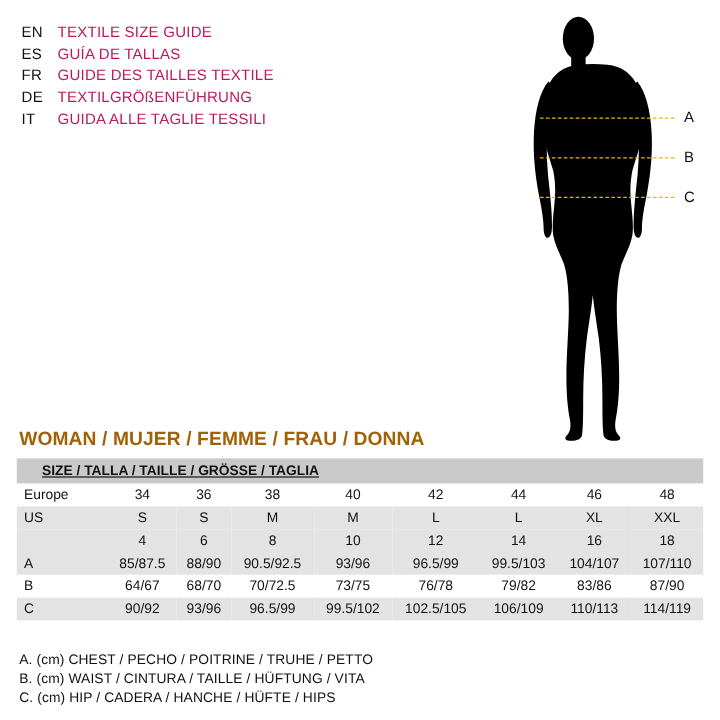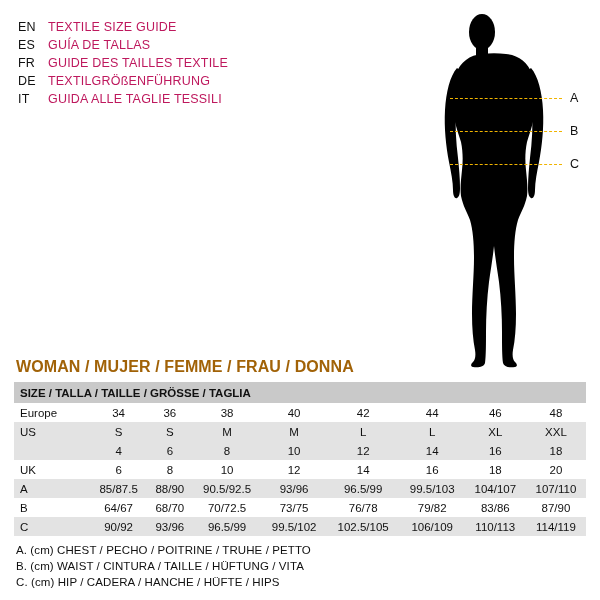--- a/index.html
+++ b/index.html
@@ -95,22 +95,23 @@
     padding: 2px 4px;
     text-align: center;
     height: 15px;
     font-weight: normal;
   }
   table.size-table tr.head-row td {
     background: #c9c9c9;
     text-align: left;
     font-weight: bold;
     font-size: 11.5px;
-    padding-left: 6px;
+    padding-left: 21px;
     height: 17px;
+    text-decoration: underline;
   }
   table.size-table td.rowlabel {
     text-align: left;
     padding-left: 6px;
     width: 66px;
   }
   tr.shade td {
     background: #e3e3e3;
     margin-left: 10px;
   }
@@ -256,31 +257,20 @@
         <td class="rowlabel"></td>
         <td>4</td>
         <td>6</td>
         <td>8</td>
         <td>10</td>
         <td>12</td>
         <td>14</td>
         <td>16</td>
         <td>18</td>
       </tr>
-      <tr class="plain">
-        <td class="rowlabel">UK</td>
-        <td>6</td>
-        <td>8</td>
-        <td>10</td>
-        <td>12</td>
-        <td>14</td>
-        <td>16</td>
-        <td>18</td>
-        <td>20</td>
-      </tr>
       <tr class="shade">
         <td class="rowlabel">A</td>
         <td>85/87.5</td>
         <td>88/90</td>
         <td>90.5/92.5</td>
         <td>93/96</td>
         <td>96.5/99</td>
         <td>99.5/103</td>
         <td>104/107</td>
         <td>107/110</td>

